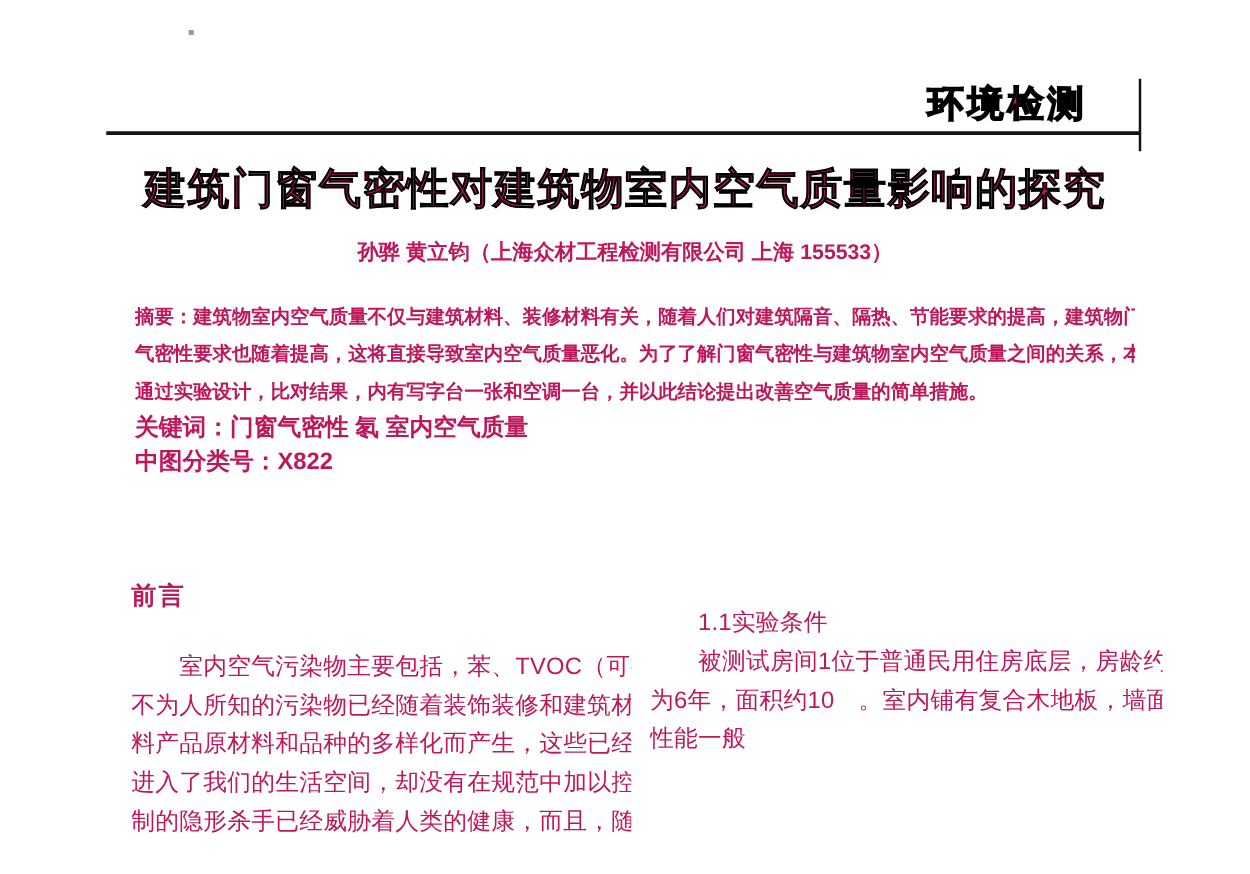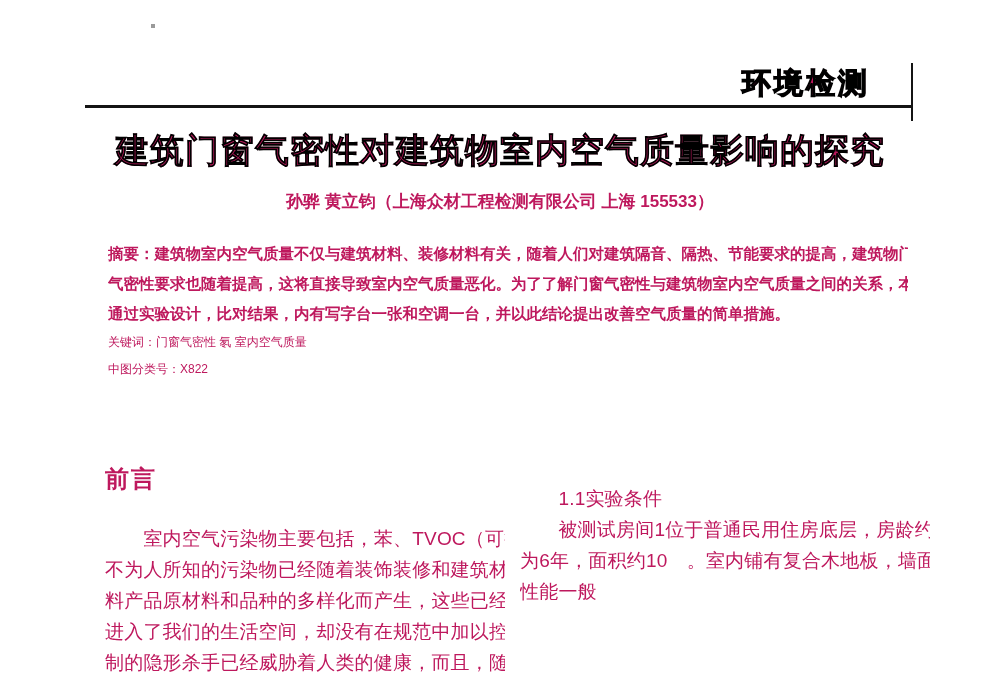--- a/index.html
+++ b/index.html
@@ -67,35 +67,35 @@
     font-weight: 700;
   }
   .abstract-block .tline {
     font-size: 15.5px;
     line-height: 30px;
     height: 30px;
     white-space: nowrap;
     overflow: hidden;
   }
   .kw-line, .clc-line {
-    font-size: 12px;
+    font-size: 19px;
     line-height: 27px;
     height: 27px;
-    font-weight: 400;
+    font-weight: 700;
     white-space: nowrap;
   }
   .col {
     position: absolute;
     top: 455px;
   }
   .col-left  { left: 105px; width: 400px; }
   .col-right { left: 520px; width: 410px; }
   .sec-heading {
     margin: 8px 0 0 0;
-    font-size: 24px;
+    font-size: 20px;
     font-weight: 800;
     letter-spacing: 2px;
     white-space: nowrap;
   }
   .body-lines {
     margin-top: 28px;
   }
   .body-lines .tline {
     font-size: 19px;
     line-height: 31px;

